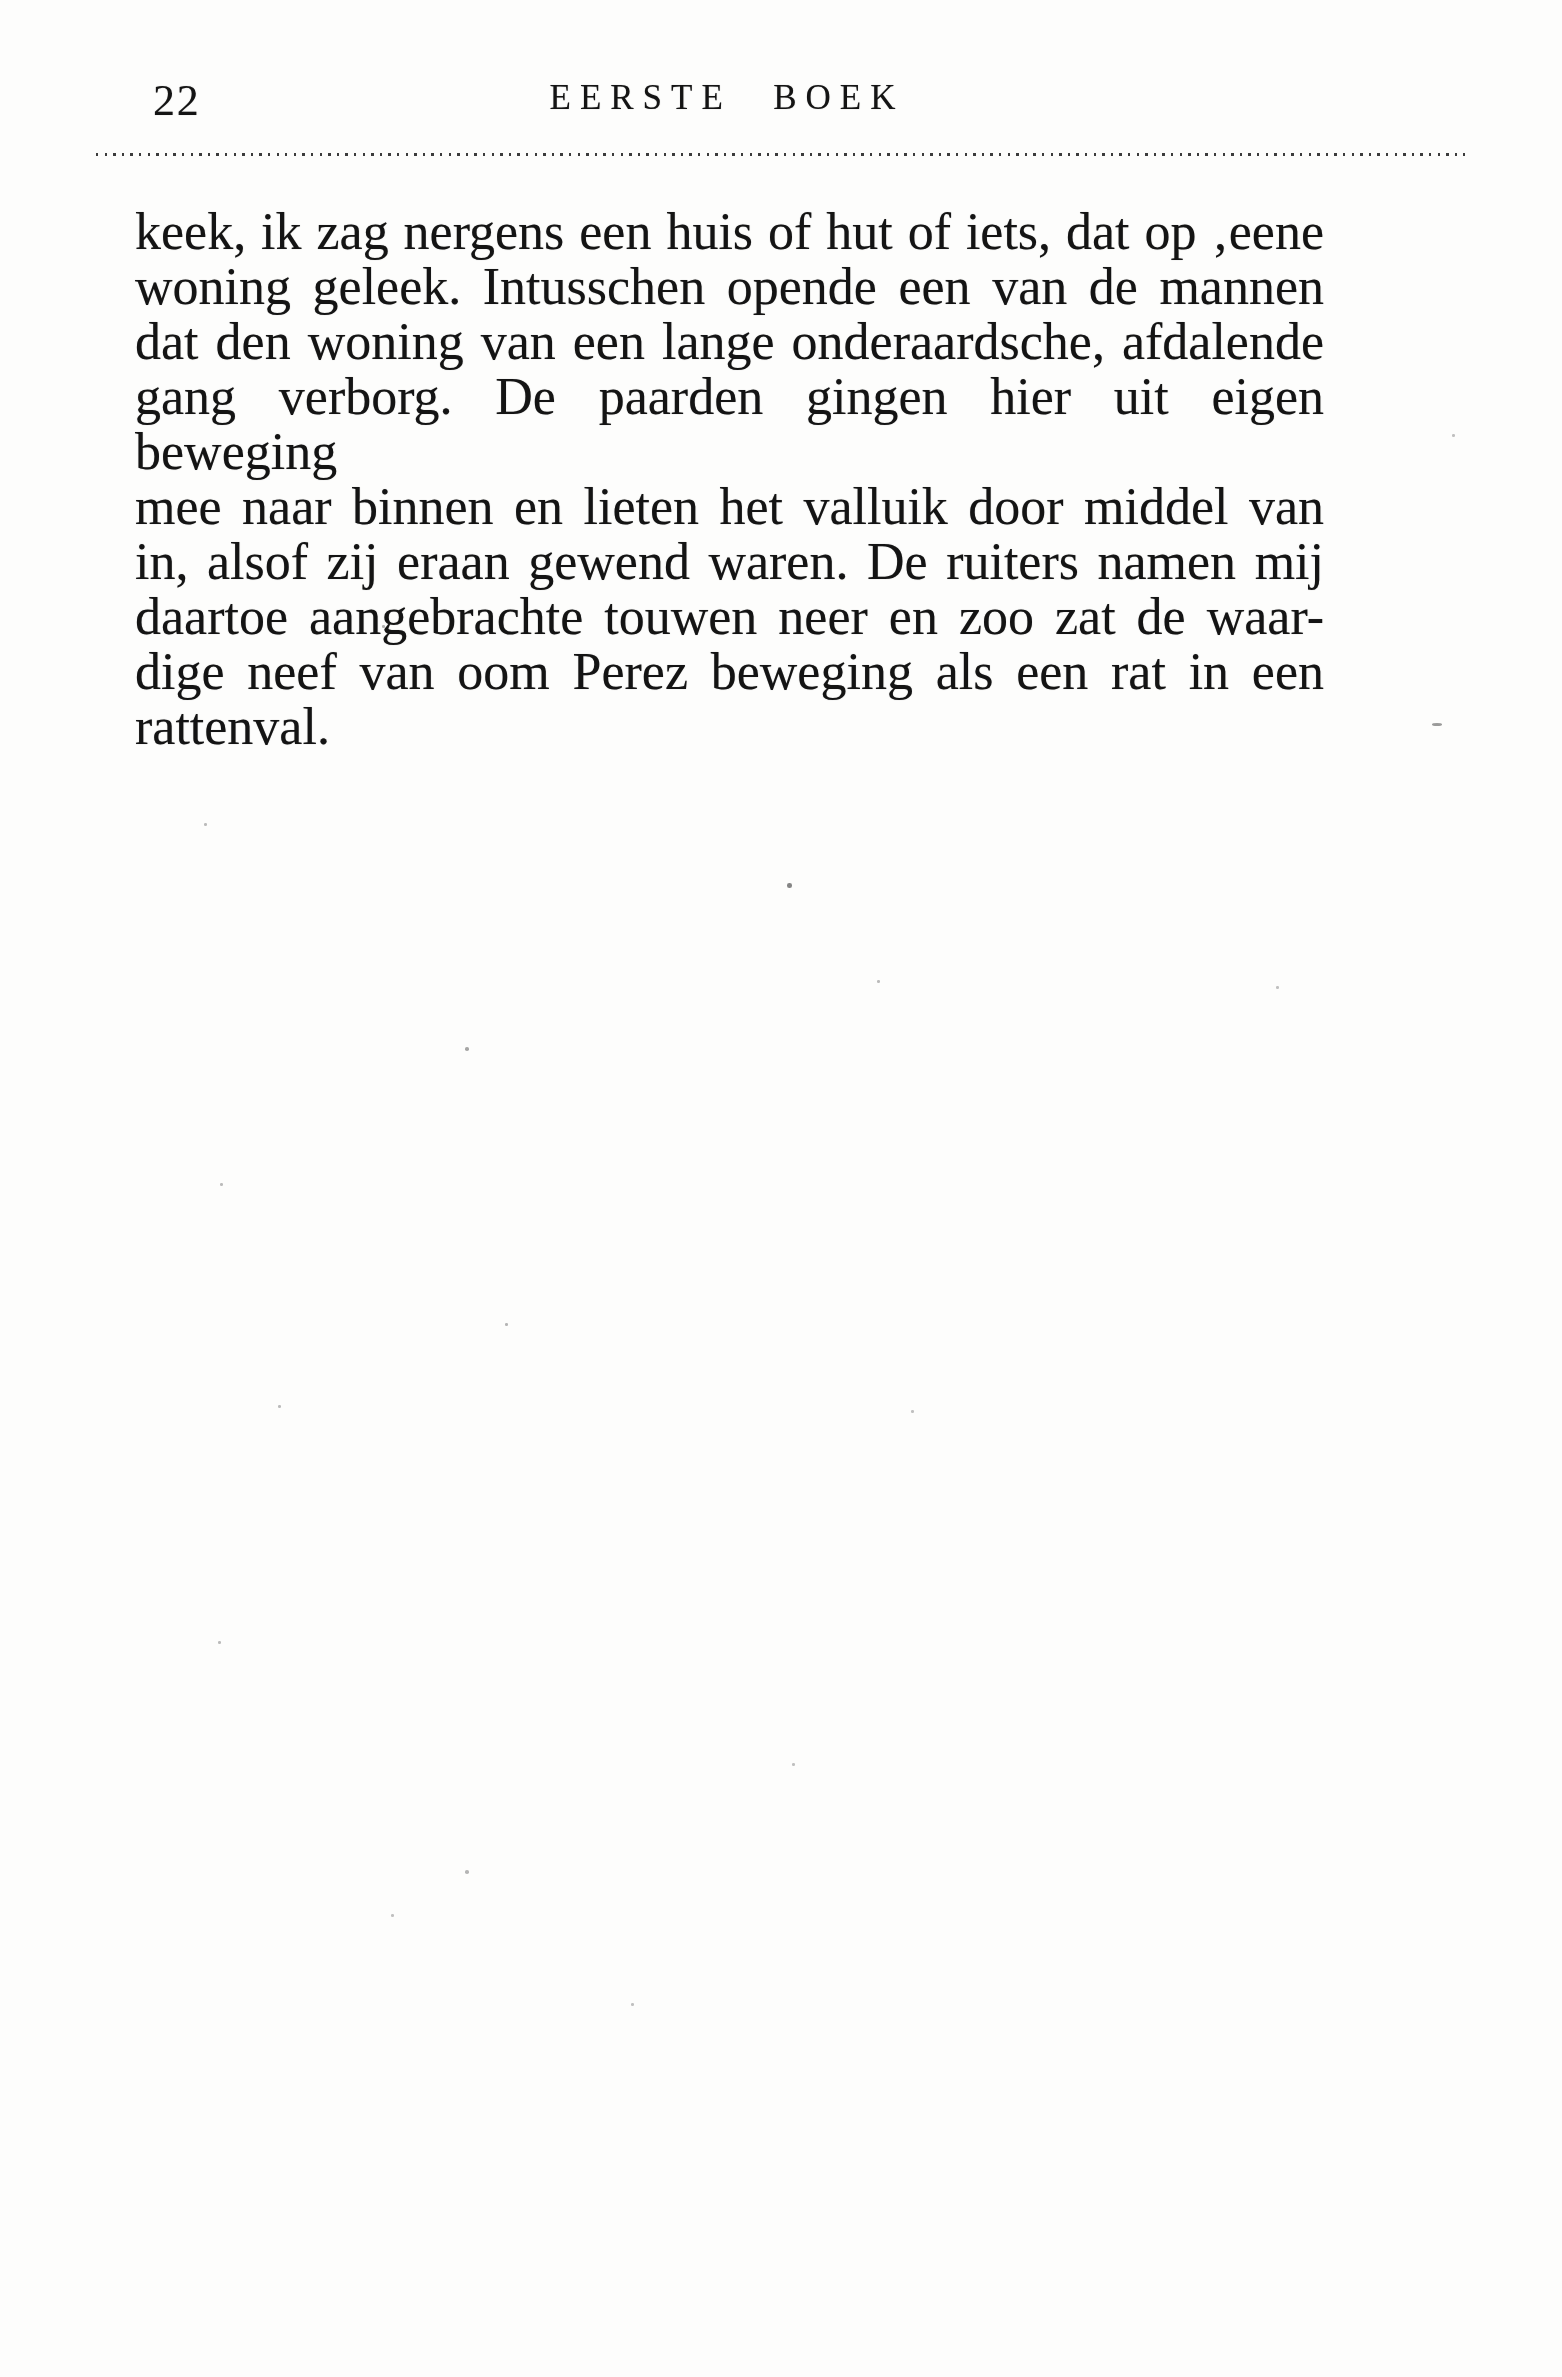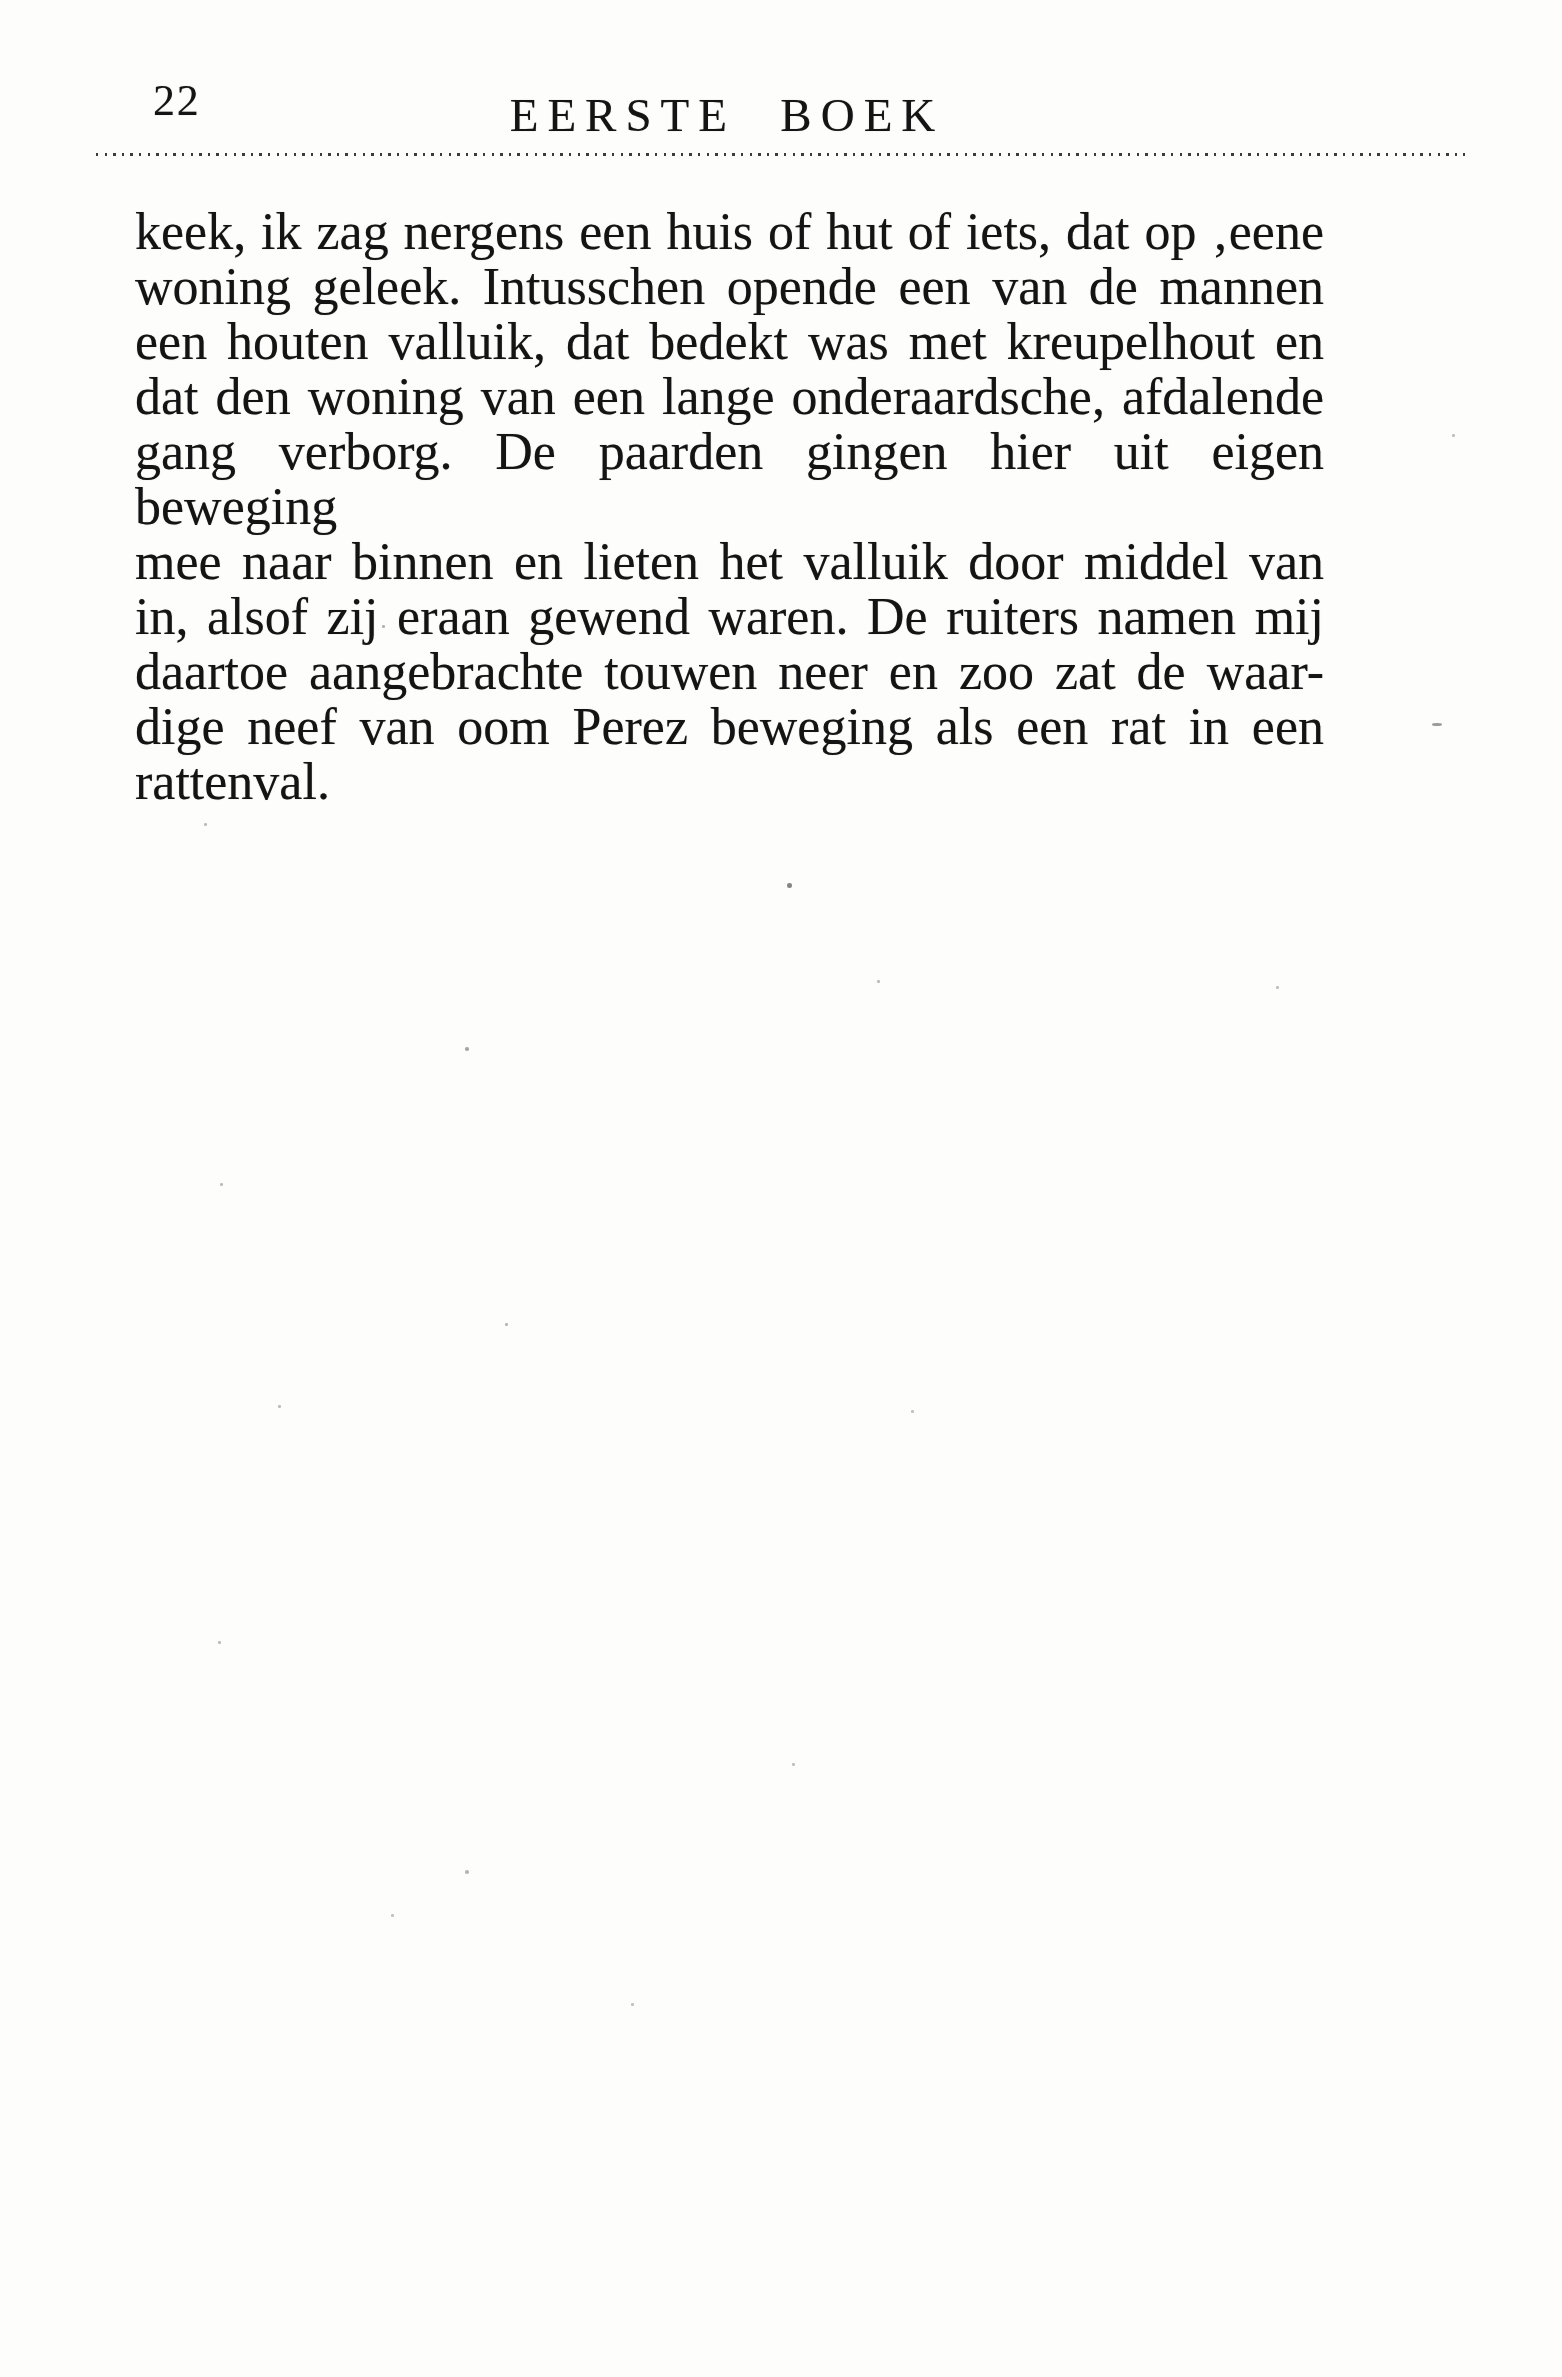--- a/index.html
+++ b/index.html
@@ -23,23 +23,23 @@
     top: 79px;
     font-size: 44px;
     line-height: 1;
     letter-spacing: 1.8px;
     text-shadow: 0 0 0.9px rgba(20,20,20,.4);
     margin-left: 28px;
   }
   .chapter {
     position: absolute;
     left: 727px;
-    top: 92px;
+    top: 80px;
     transform: translateX(-50%);
-    font-size: 47px;
+    font-size: 35px;
     line-height: 1;
     letter-spacing: 9px;
     word-spacing: 23.6px;
     white-space: nowrap;
     text-shadow: 0 0 0.9px rgba(20,20,20,.4);
   }
   .rule {
     position: absolute;
     left: 96px;
     top: 153px;
@@ -74,21 +74,20 @@
 </head>
 <body>
 
 <div class="page" id="page">
   <span class="pagenum">22</span>
   <span class="chapter">EERSTE BOEK</span>
   <div class="rule"></div>
   <div class="para" id="para">
       <div class="line">keek, ik zag nergens een huis of hut of iets, dat op ‚eene</div>
       <div class="line">woning geleek. Intusschen opende een van de mannen</div>
-      <div class="line">een houten valluik, dat bedekt was met kreupelhout en</div>
       <div class="line">dat den woning van een lange onderaardsche, afdalende</div>
       <div class="line">gang verborg. De paarden gingen hier uit eigen beweging</div>
       <div class="line">mee naar binnen en lieten het valluik door middel van</div>
       <div class="line">in, alsof zij eraan gewend waren. De ruiters namen mij</div>
       <div class="line">daartoe aangebrachte touwen neer en zoo zat de waar-</div>
       <div class="line">dige neef van oom Perez beweging als een rat in een</div>
       <div class="line last">rattenval.</div>
     </div>
 <div class="speck" style="left: 787px; top: 883px; width: 4.5px; height: 4.5px; opacity: 0.55;"></div>
     <div class="speck" style="left: 1432px; top: 723px; width: 10px; height: 2.7px; opacity: 0.45;"></div>

